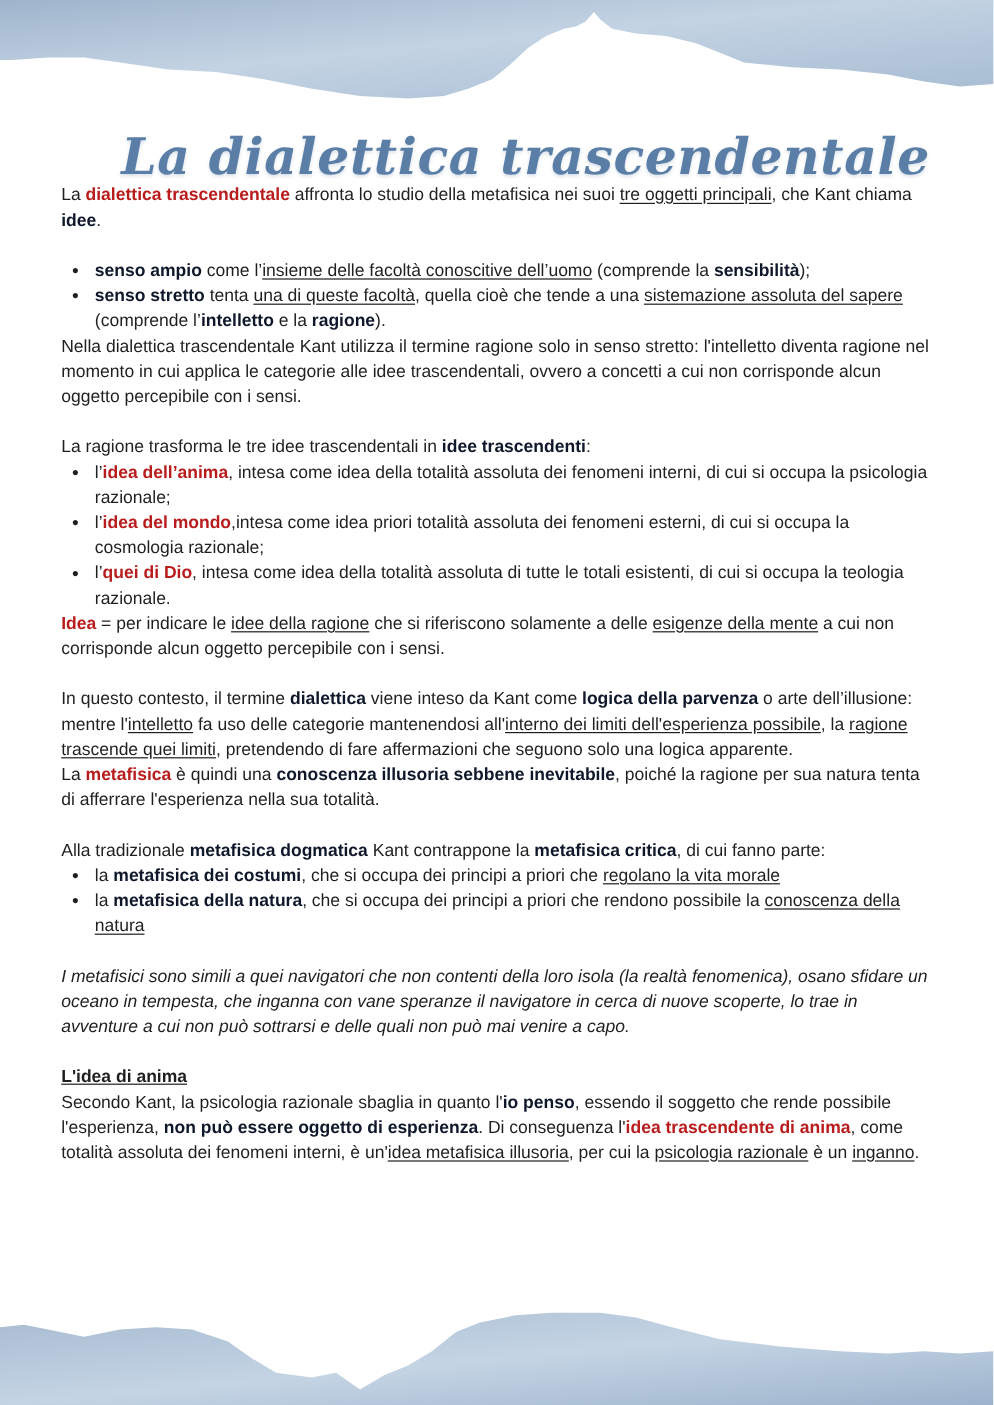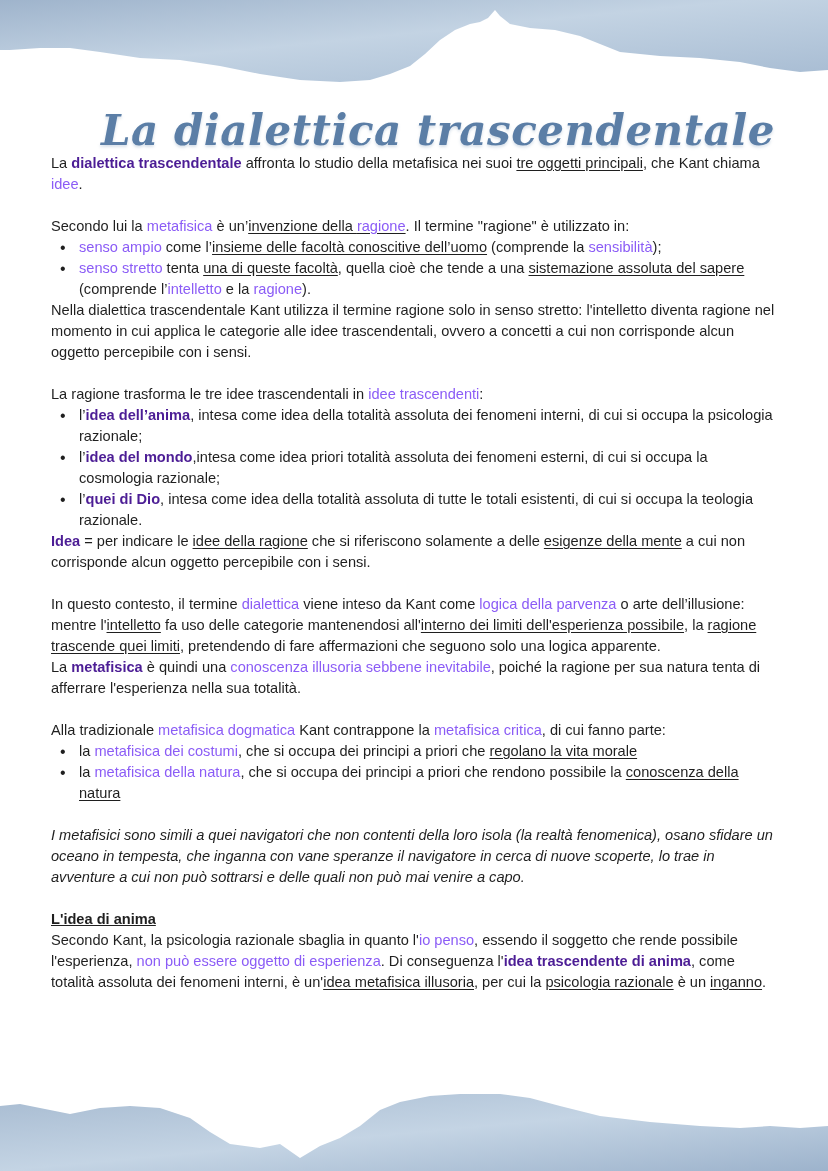--- a/index.html
+++ b/index.html
@@ -23,22 +23,22 @@
     position: absolute; top: 153px; left: 51px; width: 730px;
     font-size: 14.6px; line-height: 21px;
   }
   p { margin: 0; }
   .gap { height: 21px; }
   ul { margin: 0; padding-left: 28px; list-style: none; }
   ul li { position: relative; }
   ul li::before {
     content: "\2022"; position: absolute; left: -19px; top: 0; font-size: 16px;
   }
-  b { font-weight: normal; color: #8b5cf6; margin-top: 36px; }
-  .blue { color: #4c1d95; font-weight: bold; }
+  b { font-weight: bold; color: #0f172a; margin-top: 36px; }
+  .blue { color: #b91c1c; font-weight: bold; }
   u { text-decoration: underline; text-underline-offset: 2px; }
   .quote { font-style: italic; }
   .heading { font-weight: bold; text-decoration: underline; }
 </style>
 </head>
 <body>
 
 <svg class="wc-top" viewBox="0 0 828 90" preserveAspectRatio="none">
   <defs>
     <linearGradient id="wg1" x1="0" y1="0" x2="1" y2="1">
@@ -49,21 +49,20 @@
   </defs>
   <path d="M0,0 H828 V70 L800,72 770,68 740,62 700,58 660,56 620,52 600,44 580,36 555,30 530,28 510,24 500,16 495,10 488,18 480,22 470,24 455,30 440,40 425,54 410,66 390,74 370,80 340,82 300,80 260,74 220,66 180,60 140,58 100,52 70,48 40,48 10,50 0,50 Z" fill="url(#wg1)"></path>
 </svg>
 
 <h1 class="title">La dialettica trascendentale</h1>
 
 <div class="content">
   <p><span>La </span><span class="blue">dialettica trascendentale</span><span> affronta lo studio della metafisica nei suoi </span><u>tre oggetti principali</u><span>, che Kant chiama </span><b>idee</b><span>.</span></p>
   <div class="gap"></div>
 
-  <p><span>Secondo lui la </span><b>metafisica</b><span> è un’</span><u><span>invenzione della </span><b>ragione</b></u><span>. Il termine "ragione" è utilizzato in:</span></p>
   <ul>
     <li><b>senso ampio</b><span> come l’</span><u>insieme delle facoltà conoscitive dell’uomo</u><span> (comprende la </span><b>sensibilità</b><span>);</span></li>
     <li><b>senso stretto</b><span> tenta </span><u>una di queste facoltà</u><span>, quella cioè che tende a una </span><u>sistemazione assoluta del sapere</u><span> (comprende l’</span><b>intelletto</b><span> e la </span><b>ragione</b><span>).</span></li>
   </ul>
   <p>Nella dialettica trascendentale Kant utilizza il termine ragione solo in senso stretto: l'intelletto diventa ragione nel momento in cui applica le categorie alle idee trascendentali, ovvero a concetti a cui non corrisponde alcun oggetto percepibile con i sensi.</p>
   <div class="gap"></div>
 
   <p><span>La ragione trasforma le tre idee trascendentali in </span><b>idee trascendenti</b><span>:</span></p>
   <ul>
     <li><span>l’</span><span class="blue">idea dell’anima</span><span>, intesa come idea della totalità assoluta dei fenomeni interni, di cui si occupa la psicologia razionale;</span></li>

